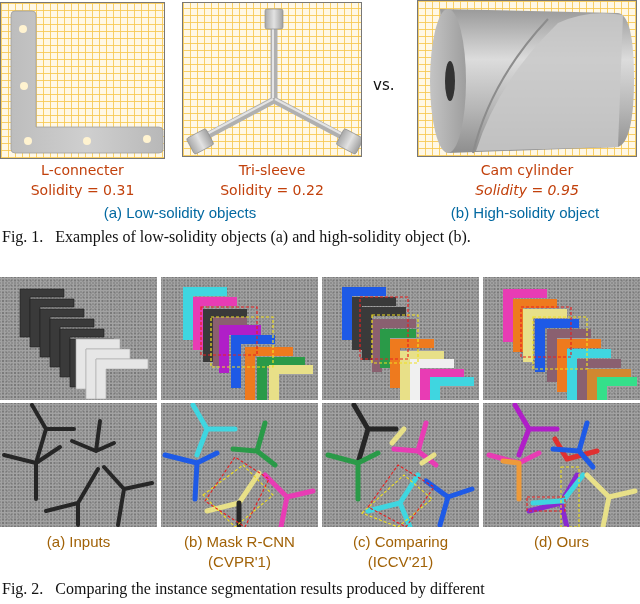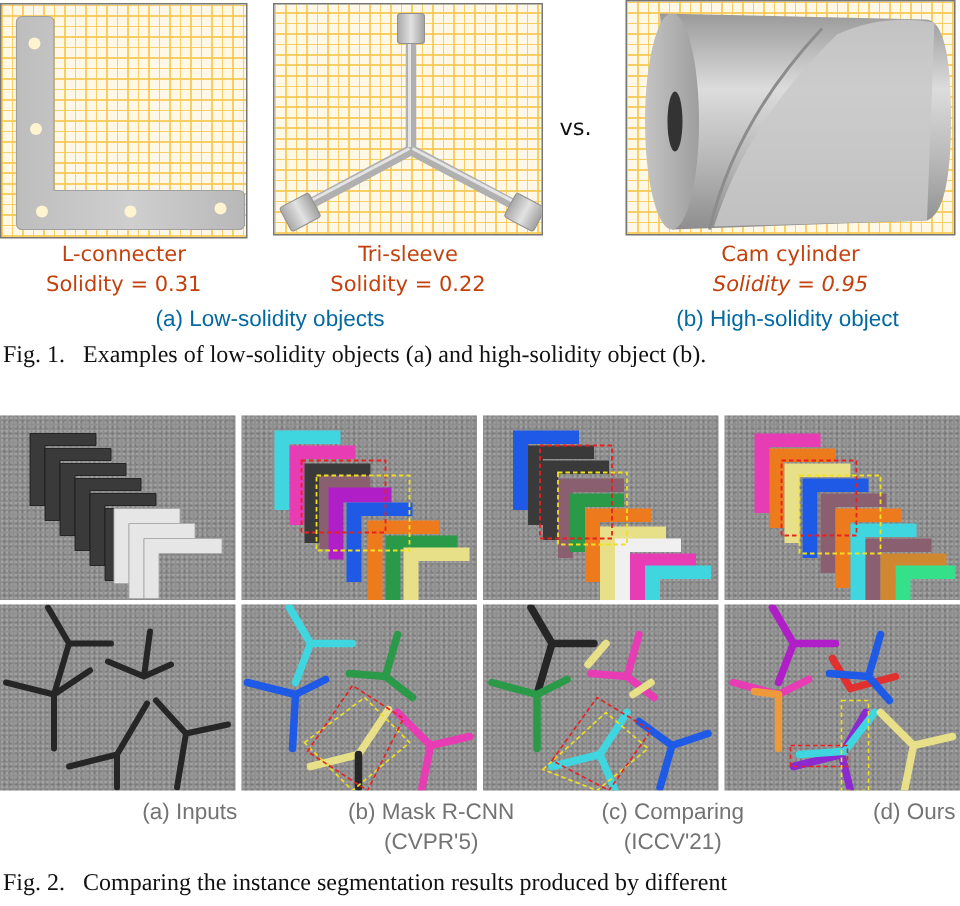--- a/index.html
+++ b/index.html
@@ -12,21 +12,21 @@
       repeating-linear-gradient(0deg, rgba(247,200,80,.85) 0 1px, transparent 1px 7px);}
   .lbl{position:absolute;text-align:center;font-family:"DejaVu Sans",sans-serif;font-size:14px;line-height:17px;color:#c2410c;}
   .sub{position:absolute;text-align:center;font-family:"Liberation Sans",sans-serif;font-size:15px;color:#0369a1;}
   .cap{position:absolute;font-family:"Liberation Serif",serif;font-size:16px;color:#111;white-space:nowrap;}
   .photo{position:absolute;overflow:hidden;background:#8e8e8e;
     background-image:
       radial-gradient(rgba(255,255,255,.18) 1px, transparent 1.2px),
       radial-gradient(rgba(0,0,0,.15) 1px, transparent 1.2px);
     background-size:3px 3px,4px 4px;background-position:0 0,1px 2px;}
   .photo svg{position:absolute;left:0;top:0;width:100%;height:100%;}
-  .rowlbl{position:absolute;text-align:center;font-family:"Liberation Sans",sans-serif;font-size:15px;line-height:18px;color:#737373;margin-left:48px;}
+  .rowlbl{position:absolute;text-align:center;font-family:"Liberation Sans",sans-serif;font-size:15px;line-height:18px;color:#a16207;}
 </style>
 </head>
 <body>
 
 <div class="panel" style="left:0;top:2px;width:165px;height:157px;">
   <svg width="165" height="157" viewBox="0 0 165 157">
     <defs>
         <linearGradient id="met1" x1="0" x2="1">
           <stop offset="0" stop-color="#bdbdbd"></stop>
           <stop offset=".5" stop-color="#cfcfcf"></stop>
@@ -229,18 +229,18 @@
       <path d="M78 98 L50 100 M80 98 L100 72" stroke="#3fd6e0"></path>
       <path d="M126 94 L104 72 M126 94 L152 88 M126 94 L120 124" stroke="#e8e088"></path>
     </g>
     <rect x="44" y="94" width="38" height="14" fill="none" stroke="#e82020" stroke-dasharray="3 2" stroke-width="1.1"></rect>
     <rect x="78" y="64" width="18" height="60" fill="none" stroke="#f0e020" stroke-dasharray="3 2" stroke-width="1.1"></rect>
   </svg>
 </div>
 
 <div class="rowlbl" style="left:0;top:533px;width:157px;">(a) Inputs</div>
 <div class="rowlbl" style="left:161px;top:533px;width:157px;">(b) Mask R-CNN</div>
-<div class="rowlbl" style="left:161px;top:553px;width:157px;">(CVPR'5)</div>
+<div class="rowlbl" style="left:161px;top:553px;width:157px;">(CVPR'1)</div>
 <div class="rowlbl" style="left:322px;top:533px;width:157px;">(c) Comparing</div>
 <div class="rowlbl" style="left:322px;top:553px;width:157px;">(ICCV'21)</div>
 <div class="rowlbl" style="left:483px;top:533px;width:157px;">(d) Ours</div>
 
 <div class="cap" style="left:2px;top:580px;white-space:pre;">Fig. 2.   Comparing the instance segmentation results produced by different</div>
 
 </body></html>

